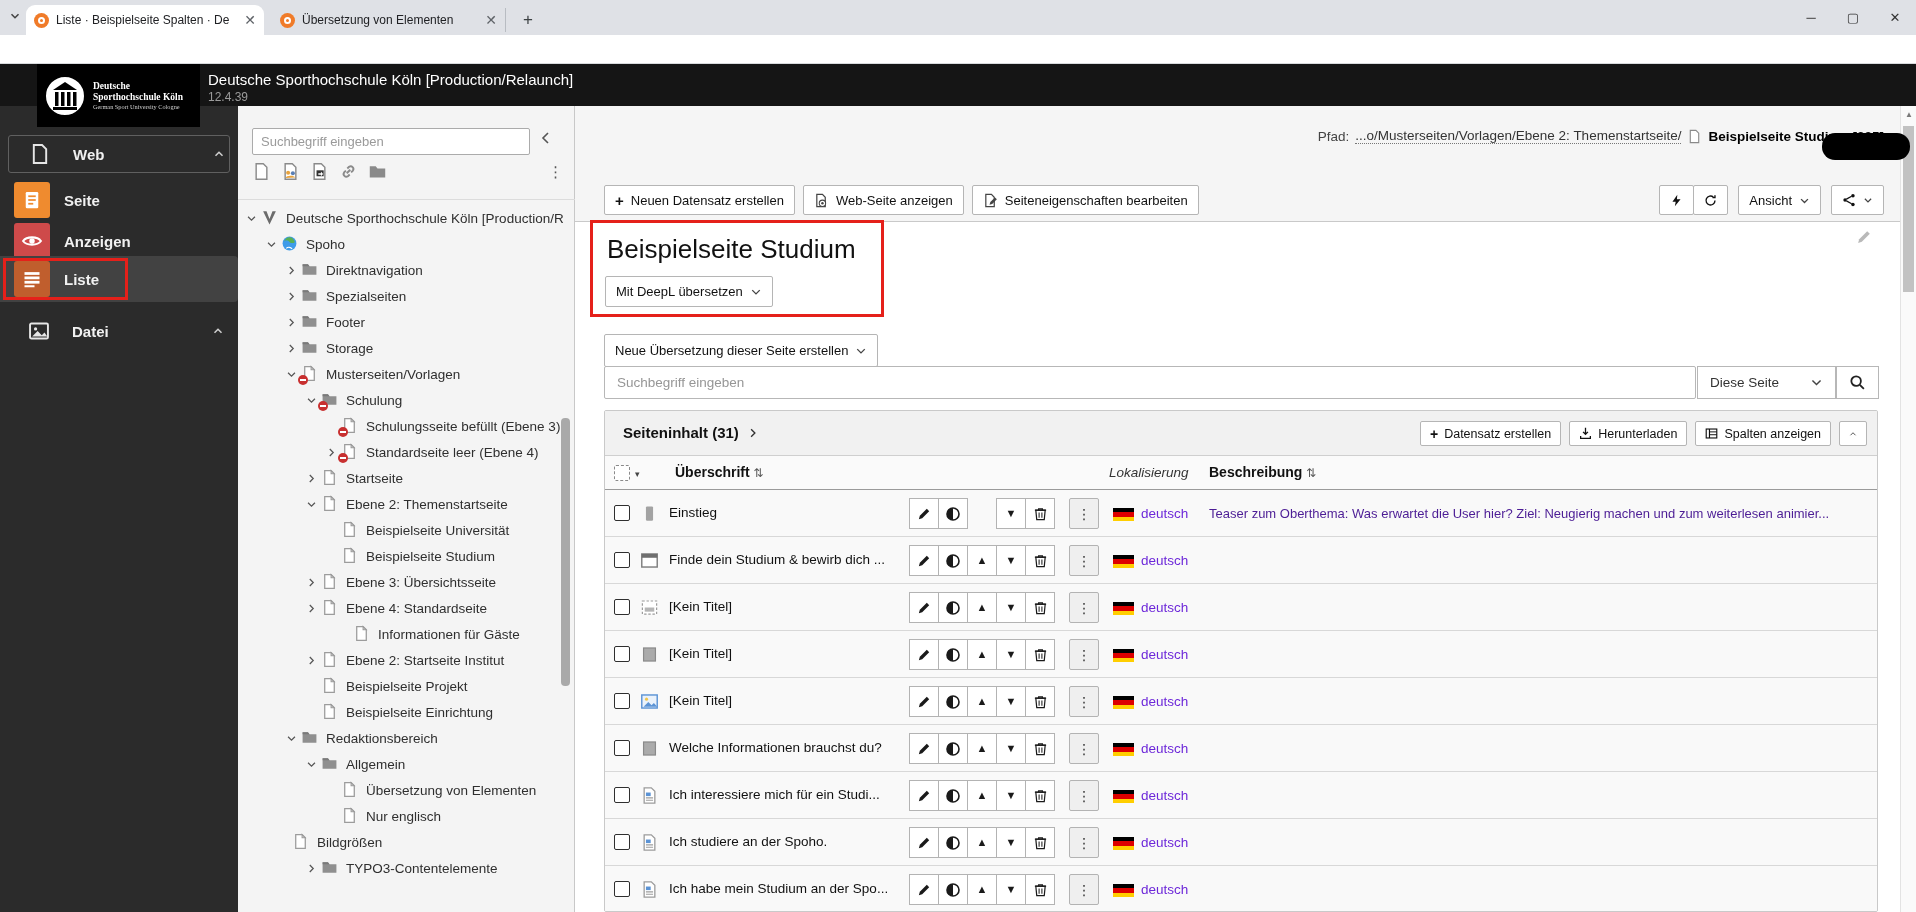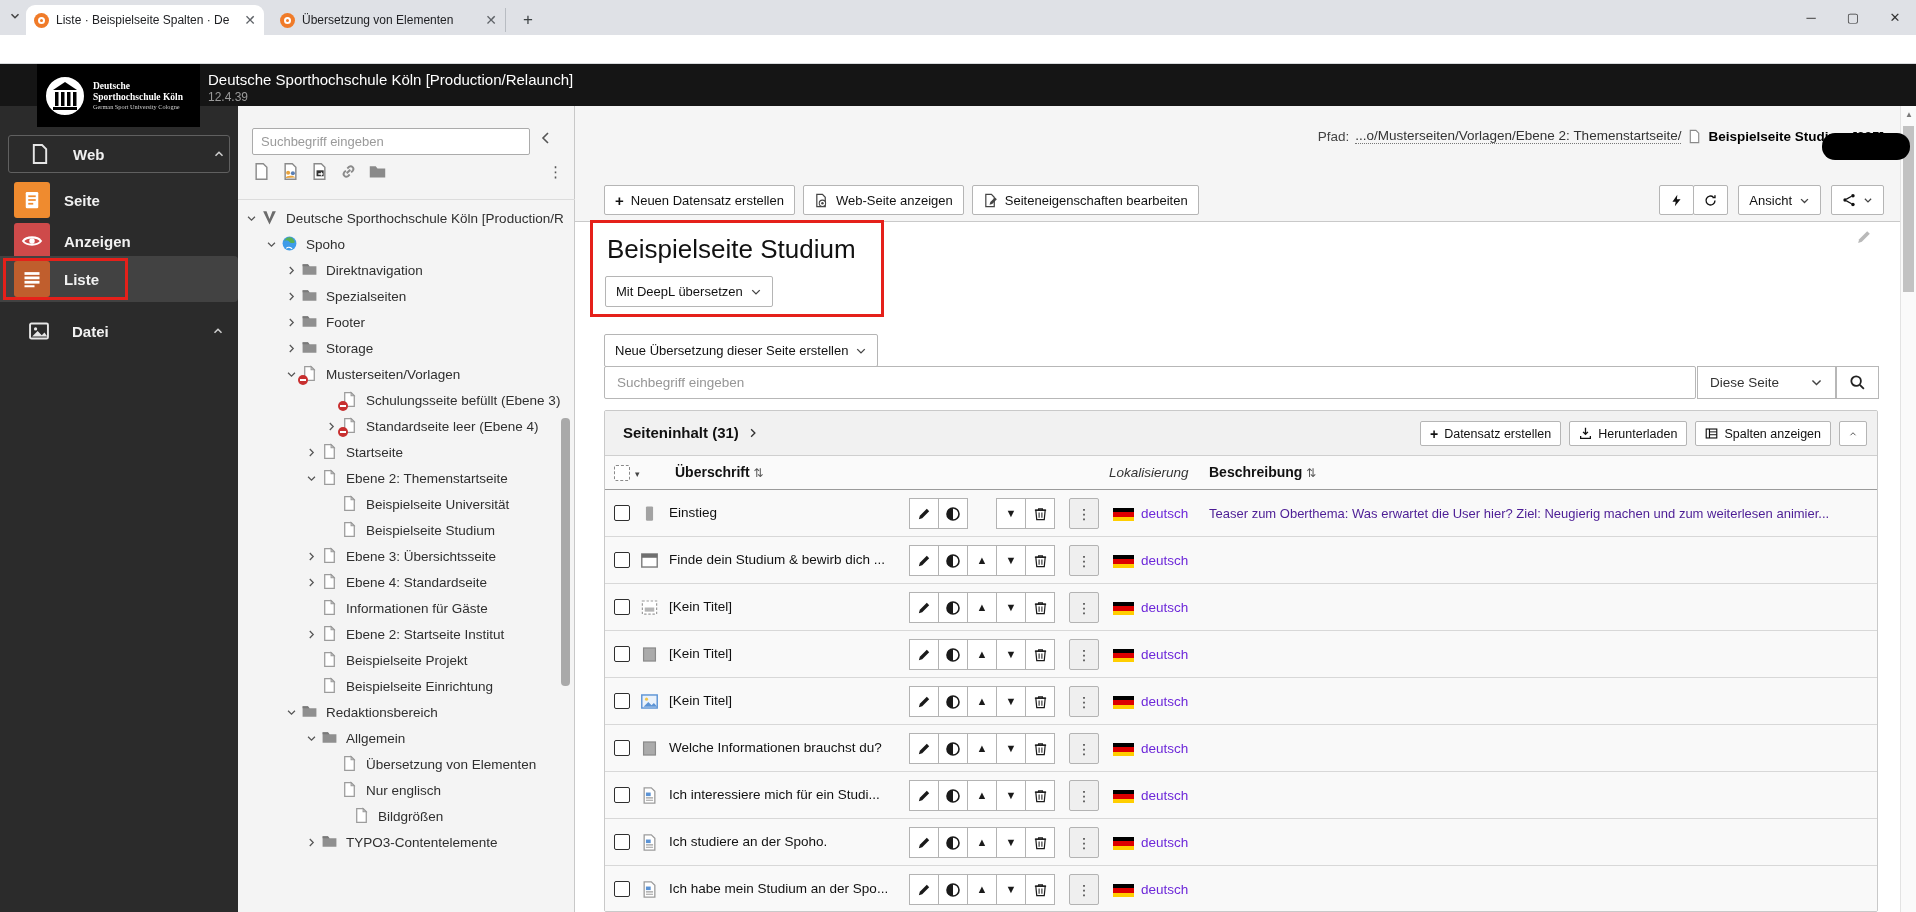--- a/index.html
+++ b/index.html
@@ -495,20 +495,35 @@
           </span>
           <span class="ticon">
             <svg width="17" height="17" viewBox="0 0 16 16">
               <path d="M3.5 1.5h6l3 3v10h-9z" fill="#fff" stroke="#9c9c9c" stroke-width="1.2"></path>
               <path d="M9.5 1.5v3h3z" fill="#dcdcdc" stroke="#9c9c9c" stroke-width="1"></path>
             </svg>
             <span class="tbadge"></span>
           </span>
           <span>Musterseiten/Vorlagen</span>
         </div>
+        <div class="trow" style="padding-left: 68px;">
+          <span class="tchev">
+            <svg width="11" height="11" viewBox="0 0 16 16">
+              <polyline points="3,5.5 8,10.5 13,5.5" fill="none" stroke="#555" stroke-width="1.8"></polyline>
+            </svg>
+          </span>
+          <span class="ticon">
+            <svg width="17" height="17" viewBox="0 0 16 16">
+              <path d="M1.5 3h5l1.5 2h6.5v8H1.5z" fill="#8f8f8f"></path>
+              <path d="M1.5 3h5l1.5 2h-6.5z" fill="#7a7a7a"></path>
+            </svg>
+            <span class="tbadge"></span>
+          </span>
+          <span>Schulung</span>
+        </div>
         <div class="trow" style="padding-left: 88px;">
           <span class="tchev"></span>
           <span class="ticon">
             <svg width="17" height="17" viewBox="0 0 16 16">
               <path d="M3.5 1.5h6l3 3v10h-9z" fill="#fff" stroke="#9c9c9c" stroke-width="1.2"></path>
               <path d="M9.5 1.5v3h3z" fill="#dcdcdc" stroke="#9c9c9c" stroke-width="1"></path>
             </svg>
             <span class="tbadge"></span>
           </span>
           <span>Schulungsseite befüllt (Ebene 3)</span>
@@ -597,62 +612,62 @@
             </svg>
           </span>
           <span class="ticon">
             <svg width="17" height="17" viewBox="0 0 16 16">
               <path d="M3.5 1.5h6l3 3v10h-9z" fill="#fff" stroke="#9c9c9c" stroke-width="1.2"></path>
               <path d="M9.5 1.5v3h3z" fill="#dcdcdc" stroke="#9c9c9c" stroke-width="1"></path>
             </svg>
           </span>
           <span>Ebene 4: Standardseite</span>
         </div>
+        <div class="trow" style="padding-left: 68px; margin-left: 32px;">
+          <span class="tchev"></span>
+          <span class="ticon">
+            <svg width="17" height="17" viewBox="0 0 16 16">
+              <path d="M3.5 1.5h6l3 3v10h-9z" fill="#fff" stroke="#9c9c9c" stroke-width="1.2"></path>
+              <path d="M9.5 1.5v3h3z" fill="#dcdcdc" stroke="#9c9c9c" stroke-width="1"></path>
+            </svg>
+          </span>
+          <span>Informationen für Gäste</span>
+        </div>
+        <div class="trow" style="padding-left: 68px;">
+          <span class="tchev">
+            <svg width="11" height="11" viewBox="0 0 16 16">
+              <polyline points="5.5,3 10.5,8 5.5,13" fill="none" stroke="#555" stroke-width="1.8"></polyline>
+            </svg>
+          </span>
+          <span class="ticon">
+            <svg width="17" height="17" viewBox="0 0 16 16">
+              <path d="M3.5 1.5h6l3 3v10h-9z" fill="#fff" stroke="#9c9c9c" stroke-width="1.2"></path>
+              <path d="M9.5 1.5v3h3z" fill="#dcdcdc" stroke="#9c9c9c" stroke-width="1"></path>
+            </svg>
+          </span>
+          <span>Ebene 2: Startseite Institut</span>
+        </div>
         <div class="trow" style="padding-left: 68px;">
           <span class="tchev"></span>
           <span class="ticon">
             <svg width="17" height="17" viewBox="0 0 16 16">
               <path d="M3.5 1.5h6l3 3v10h-9z" fill="#fff" stroke="#9c9c9c" stroke-width="1.2"></path>
               <path d="M9.5 1.5v3h3z" fill="#dcdcdc" stroke="#9c9c9c" stroke-width="1"></path>
             </svg>
           </span>
-          <span>Informationen für Gäste</span>
-        </div>
-        <div class="trow" style="padding-left: 68px;">
-          <span class="tchev">
-            <svg width="11" height="11" viewBox="0 0 16 16">
-              <polyline points="5.5,3 10.5,8 5.5,13" fill="none" stroke="#555" stroke-width="1.8"></polyline>
-            </svg>
-          </span>
-          <span class="ticon">
-            <svg width="17" height="17" viewBox="0 0 16 16">
-              <path d="M3.5 1.5h6l3 3v10h-9z" fill="#fff" stroke="#9c9c9c" stroke-width="1.2"></path>
-              <path d="M9.5 1.5v3h3z" fill="#dcdcdc" stroke="#9c9c9c" stroke-width="1"></path>
-            </svg>
-          </span>
-          <span>Ebene 2: Startseite Institut</span>
+          <span>Beispielseite Projekt</span>
         </div>
         <div class="trow" style="padding-left: 68px;">
           <span class="tchev"></span>
           <span class="ticon">
             <svg width="17" height="17" viewBox="0 0 16 16">
               <path d="M3.5 1.5h6l3 3v10h-9z" fill="#fff" stroke="#9c9c9c" stroke-width="1.2"></path>
               <path d="M9.5 1.5v3h3z" fill="#dcdcdc" stroke="#9c9c9c" stroke-width="1"></path>
             </svg>
           </span>
-          <span>Beispielseite Projekt</span>
-        </div>
-        <div class="trow" style="padding-left: 68px;">
-          <span class="tchev"></span>
-          <span class="ticon">
-            <svg width="17" height="17" viewBox="0 0 16 16">
-              <path d="M3.5 1.5h6l3 3v10h-9z" fill="#fff" stroke="#9c9c9c" stroke-width="1.2"></path>
-              <path d="M9.5 1.5v3h3z" fill="#dcdcdc" stroke="#9c9c9c" stroke-width="1"></path>
-            </svg>
-          </span>
           <span>Beispielseite Einrichtung</span>
         </div>
         <div class="trow" style="padding-left: 48px;">
           <span class="tchev">
             <svg width="11" height="11" viewBox="0 0 16 16">
               <polyline points="3,5.5 8,10.5 13,5.5" fill="none" stroke="#555" stroke-width="1.8"></polyline>
             </svg>
           </span>
           <span class="ticon">
             <svg width="17" height="17" viewBox="0 0 16 16">
@@ -689,21 +704,21 @@
         <div class="trow" style="padding-left: 88px;">
           <span class="tchev"></span>
           <span class="ticon">
             <svg width="17" height="17" viewBox="0 0 16 16">
               <path d="M3.5 1.5h6l3 3v10h-9z" fill="#fff" stroke="#9c9c9c" stroke-width="1.2"></path>
               <path d="M9.5 1.5v3h3z" fill="#dcdcdc" stroke="#9c9c9c" stroke-width="1"></path>
             </svg>
           </span>
           <span>Nur englisch</span>
         </div>
-        <div class="trow" style="padding-left: 100px;">
+        <div class="trow" style="padding-left: 39px;">
           <span class="tchev"></span>
           <span class="ticon">
             <svg width="17" height="17" viewBox="0 0 16 16">
               <path d="M3.5 1.5h6l3 3v10h-9z" fill="#fff" stroke="#9c9c9c" stroke-width="1.2"></path>
               <path d="M9.5 1.5v3h3z" fill="#dcdcdc" stroke="#9c9c9c" stroke-width="1"></path>
             </svg>
           </span>
           <span>Bildgrößen</span>
         </div>
         <div class="trow" style="padding-left: 68px;">

